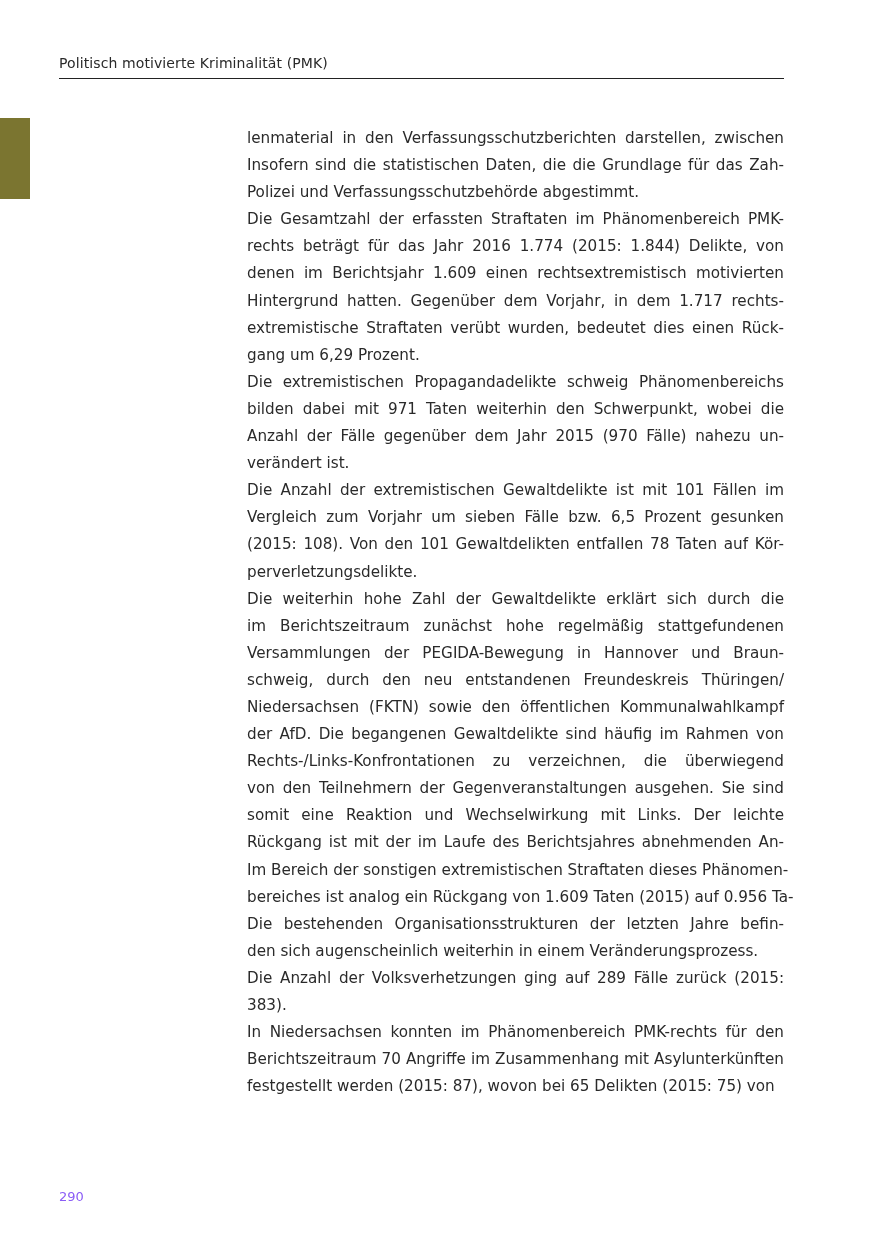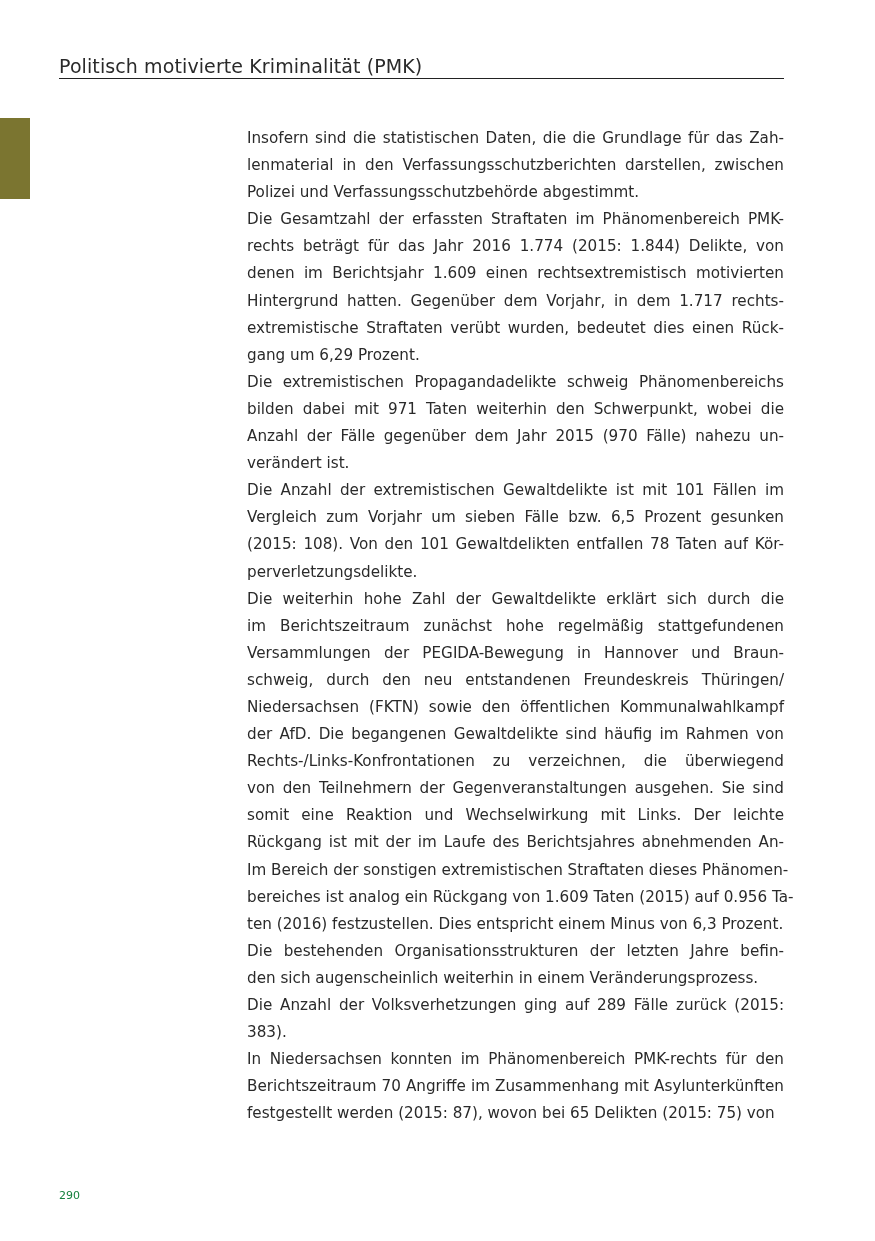--- a/index.html
+++ b/index.html
@@ -2,53 +2,53 @@
 <html style="--accent: #7b7530;"><head>
   <meta charset="utf-8">
   <style>
     html, body { margin: 0; padding: 0; background: #ffffff; }
     body {
       width: 875px; height: 1241px; position: relative; overflow: hidden;
       font-family: "DejaVu Sans", sans-serif; color: #2a2a2a;
     }
     .running-header {
       position: absolute; left: 59px; top: 55px; width: 725px;
-      font-size: 19px; color: #2a2a2a; letter-spacing: 0.1px;
+      font-size: 14px; color: #2a2a2a; letter-spacing: 0.1px;
     }
     .header-rule {
       position: absolute; left: 59px; top: 78px; width: 725px; height: 1px;
       background: #222;
     }
     .side-tab {
       position: absolute; left: 0; top: 118px; width: 30px; height: 81px;
       background: var(--accent, #7b7530);
     }
     .body-text {
       position: absolute; left: 247px; top: 125px; width: 537px;
       font-size: 15.2px; line-height: 27.1px; color: #2a2a2a;
       text-align: justify; hyphens: manual;
     }
     .body-text p { margin: 0; text-align-last: left; }
     .body-text p .ln { display: block; text-align: justify; text-align-last: justify; white-space: nowrap; }
     .body-text p .ln.last { text-align-last: left; }
     .page-number {
-      position: absolute; left: 59px; top: 1189px; font-size: 11px; color: #15803d;
+      position: absolute; left: 59px; top: 1189px; font-size: 13px; color: #8b5cf6;
     }
   </style>
 </head>
 <body>
 
 <div class="running-header">Politisch motivierte Kriminalität (PMK)</div>
 <div class="header-rule"></div>
 <div class="side-tab"></div>
 
 <div class="body-text" id="body-text">
     <p>
+      <span class="ln">lenmaterial in den Verfassungsschutzberichten darstellen, zwischen</span>
       <span class="ln">Insofern sind die statistischen Daten, die die Grundlage für das Zah-</span>
-      <span class="ln">lenmaterial in den Verfassungsschutzberichten darstellen, zwischen</span>
       <span class="ln last">Polizei und Verfassungsschutzbehörde abgestimmt.</span>
     </p>
     <p>
       <span class="ln">Die Gesamtzahl der erfassten Straftaten im Phänomenbereich PMK-</span>
       <span class="ln">rechts beträgt für das Jahr 2016 1.774 (2015: 1.844) Delikte, von</span>
       <span class="ln">denen im Berichtsjahr 1.609 einen rechtsextremistisch motivierten</span>
       <span class="ln">Hintergrund hatten. Gegenüber dem Vorjahr, in dem 1.717 rechts-</span>
       <span class="ln">extremistische Straftaten verübt wurden, bedeutet dies einen Rück-</span>
       <span class="ln last">gang um 6,29 Prozent.</span>
     </p>
@@ -72,21 +72,20 @@
       <span class="ln">Niedersachsen (FKTN) sowie den öffentlichen Kommunalwahlkampf</span>
       <span class="ln">der AfD. Die begangenen Gewaltdelikte sind häufig im Rahmen von</span>
       <span class="ln">Rechts-/Links-Konfrontationen zu verzeichnen, die überwiegend</span>
       <span class="ln">von den Teilnehmern der Gegenveranstaltungen ausgehen. Sie sind</span>
       <span class="ln">somit eine Reaktion und Wechselwirkung mit Links. Der leichte</span>
       <span class="ln">Rückgang ist mit der im Laufe des Berichtsjahres abnehmenden An-</span>
     </p>
     <p>
       <span class="ln">Im Bereich der sonstigen extremistischen Straftaten dieses Phänomen-</span>
       <span class="ln">bereiches ist analog ein Rückgang von 1.609 Taten (2015) auf 0.956 Ta-</span>
-      <span class="ln last">ten (2016) festzustellen. Dies entspricht einem Minus von 6,3 Prozent.</span>
     </p>
     <p>
       <span class="ln">Die bestehenden Organisationsstrukturen der letzten Jahre befin-</span>
       <span class="ln last">den sich augenscheinlich weiterhin in einem Veränderungsprozess.</span>
     </p>
     <p>
       <span class="ln">Die Anzahl der Volksverhetzungen ging auf 289 Fälle zurück (2015:</span>
       <span class="ln last">383).</span>
     </p>
     <p>

